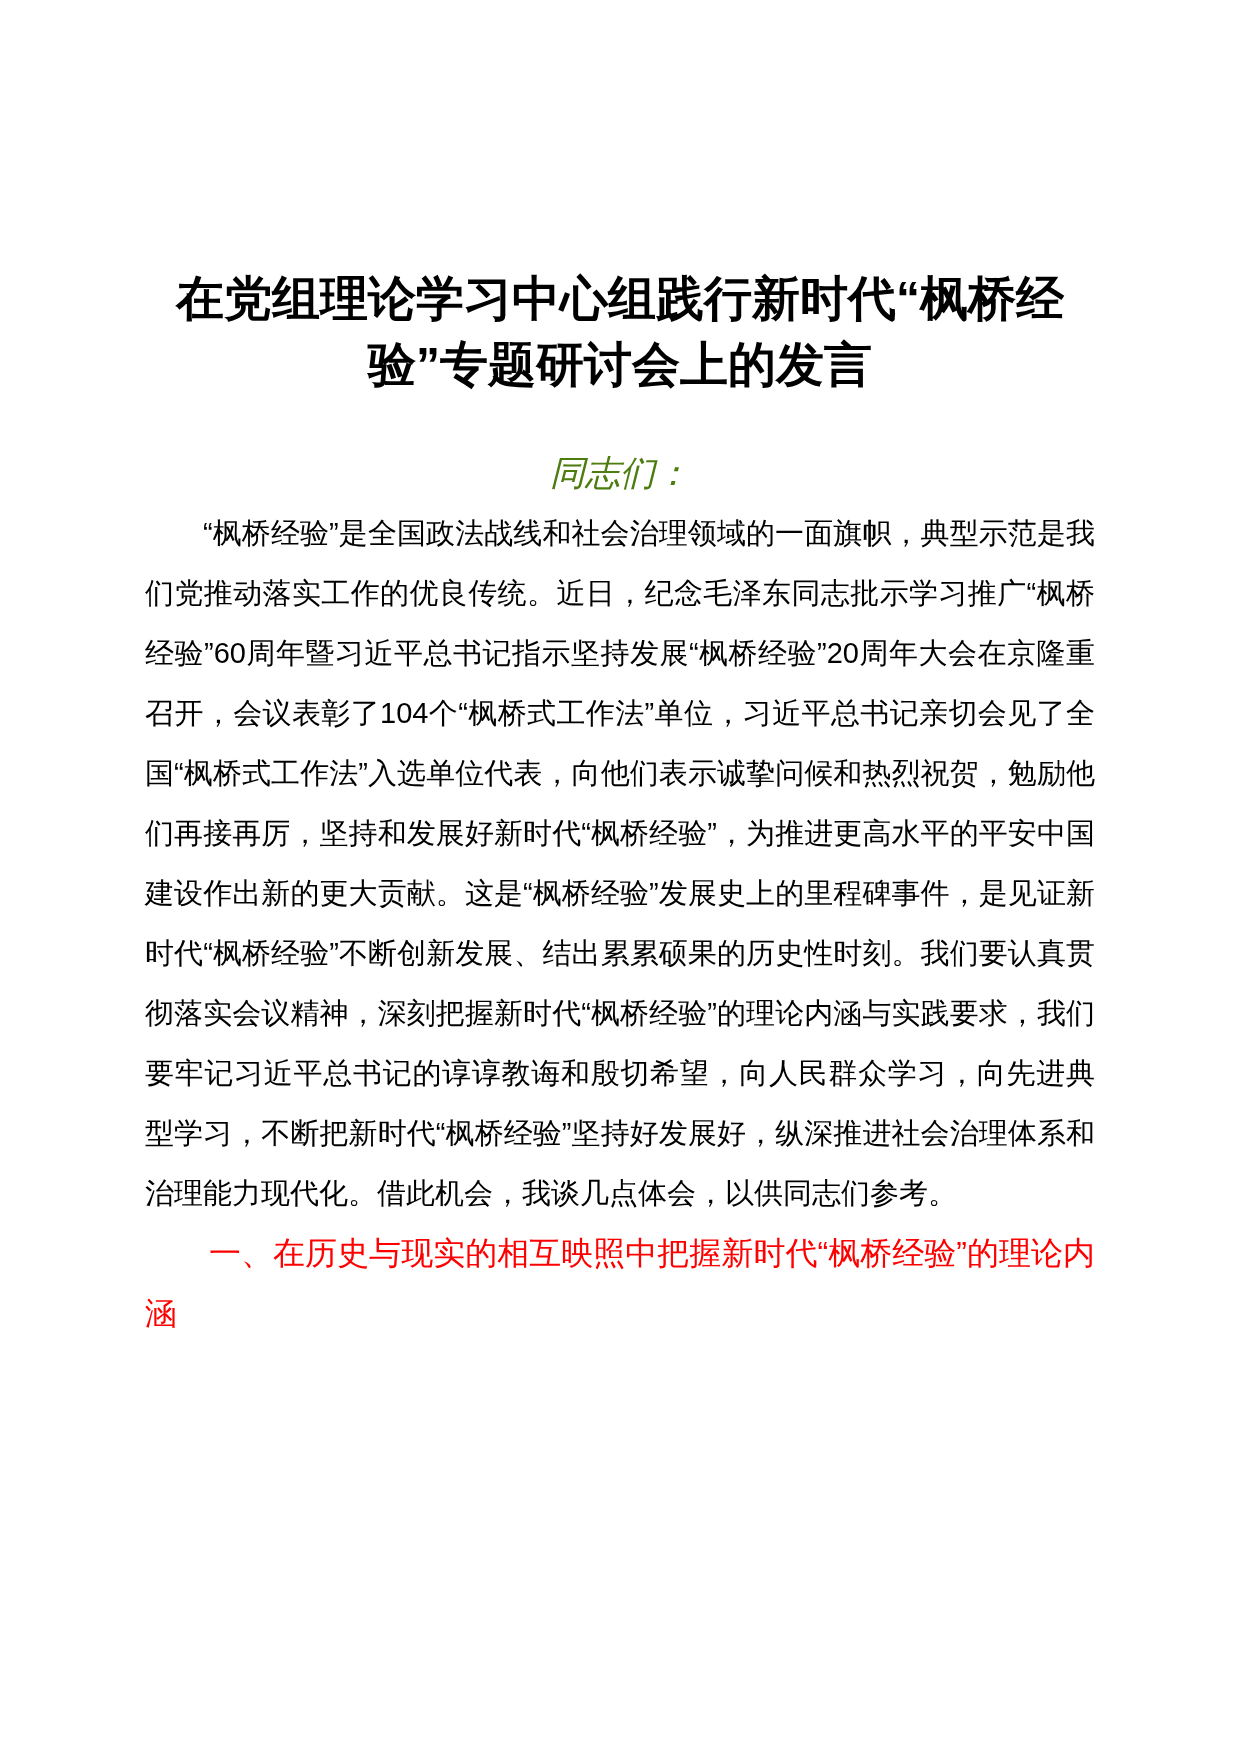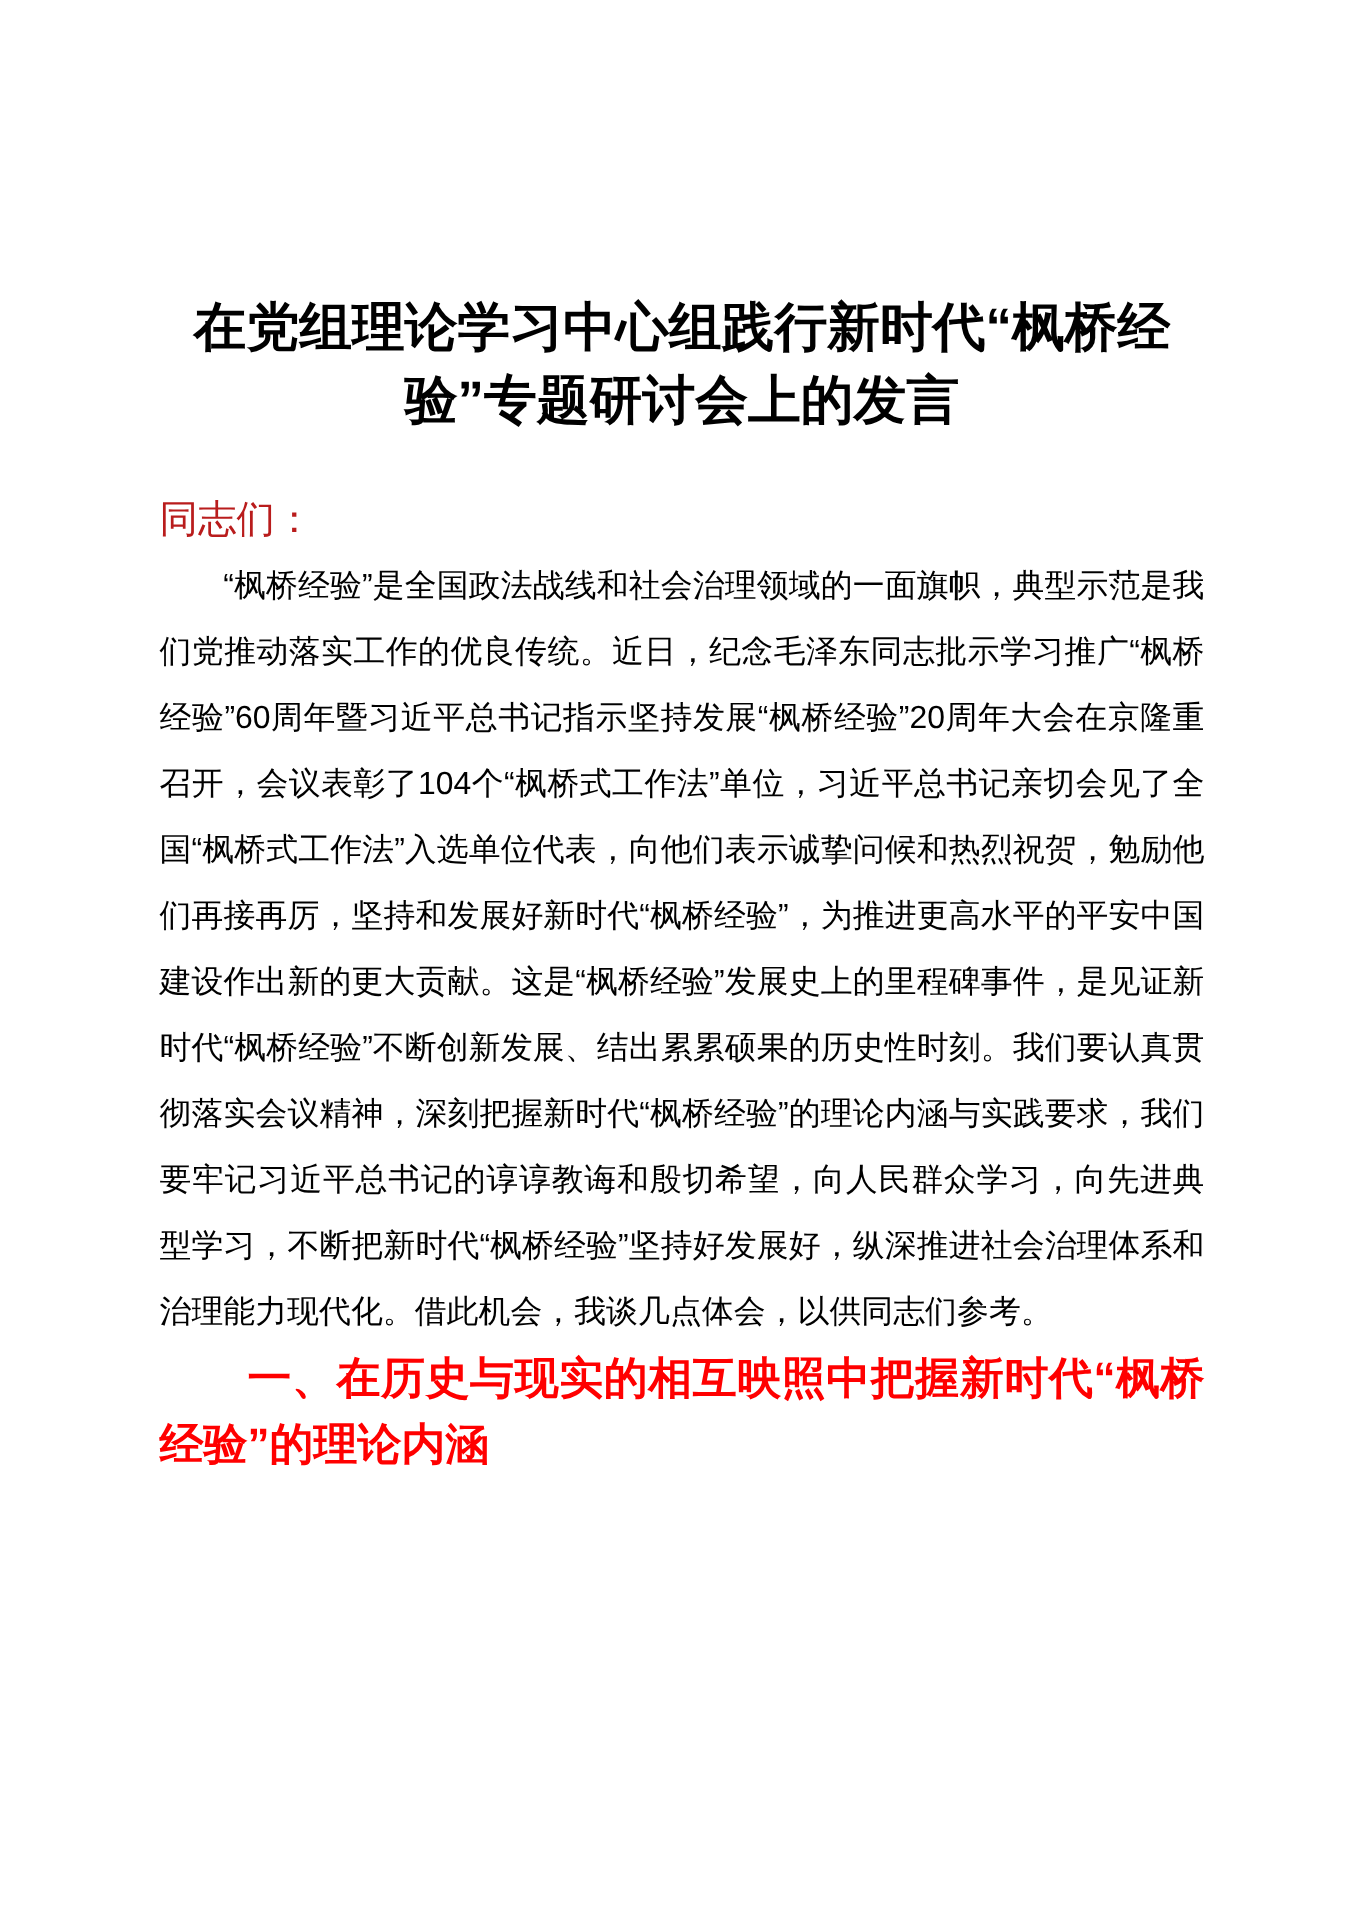--- a/index.html
+++ b/index.html
@@ -31,38 +31,39 @@
     color: #000000;
     letter-spacing: 0px;
     word-break: break-all;
   }
 
   .salutation {
     margin-top: 45px;
     font-size: 35px;
     line-height: 60px;
     font-weight: 400;
-    text-align: left;
-    color: #b91c1c;
+    text-align: center;
+    color: #4d7c0f;
+    font-style: italic;
   }
 
   .body-paragraph {
     font-size: 29px;
     line-height: 60px;
     font-weight: 400;
     color: #000000;
     text-align: justify;
     text-indent: 2em;
     word-break: break-all;
   }
 
   .section-heading {
-    font-size: 40px;
+    font-size: 32px;
     line-height: 60px;
-    font-weight: 700;
+    font-weight: 400;
     text-align: justify;
     text-indent: 2em;
     word-break: break-all;
   }
 </style>
 </head>
 <body>
 
 <div class="page" style="background: rgb(255, 255, 255); margin-top: 34px;">
   <div class="content">

